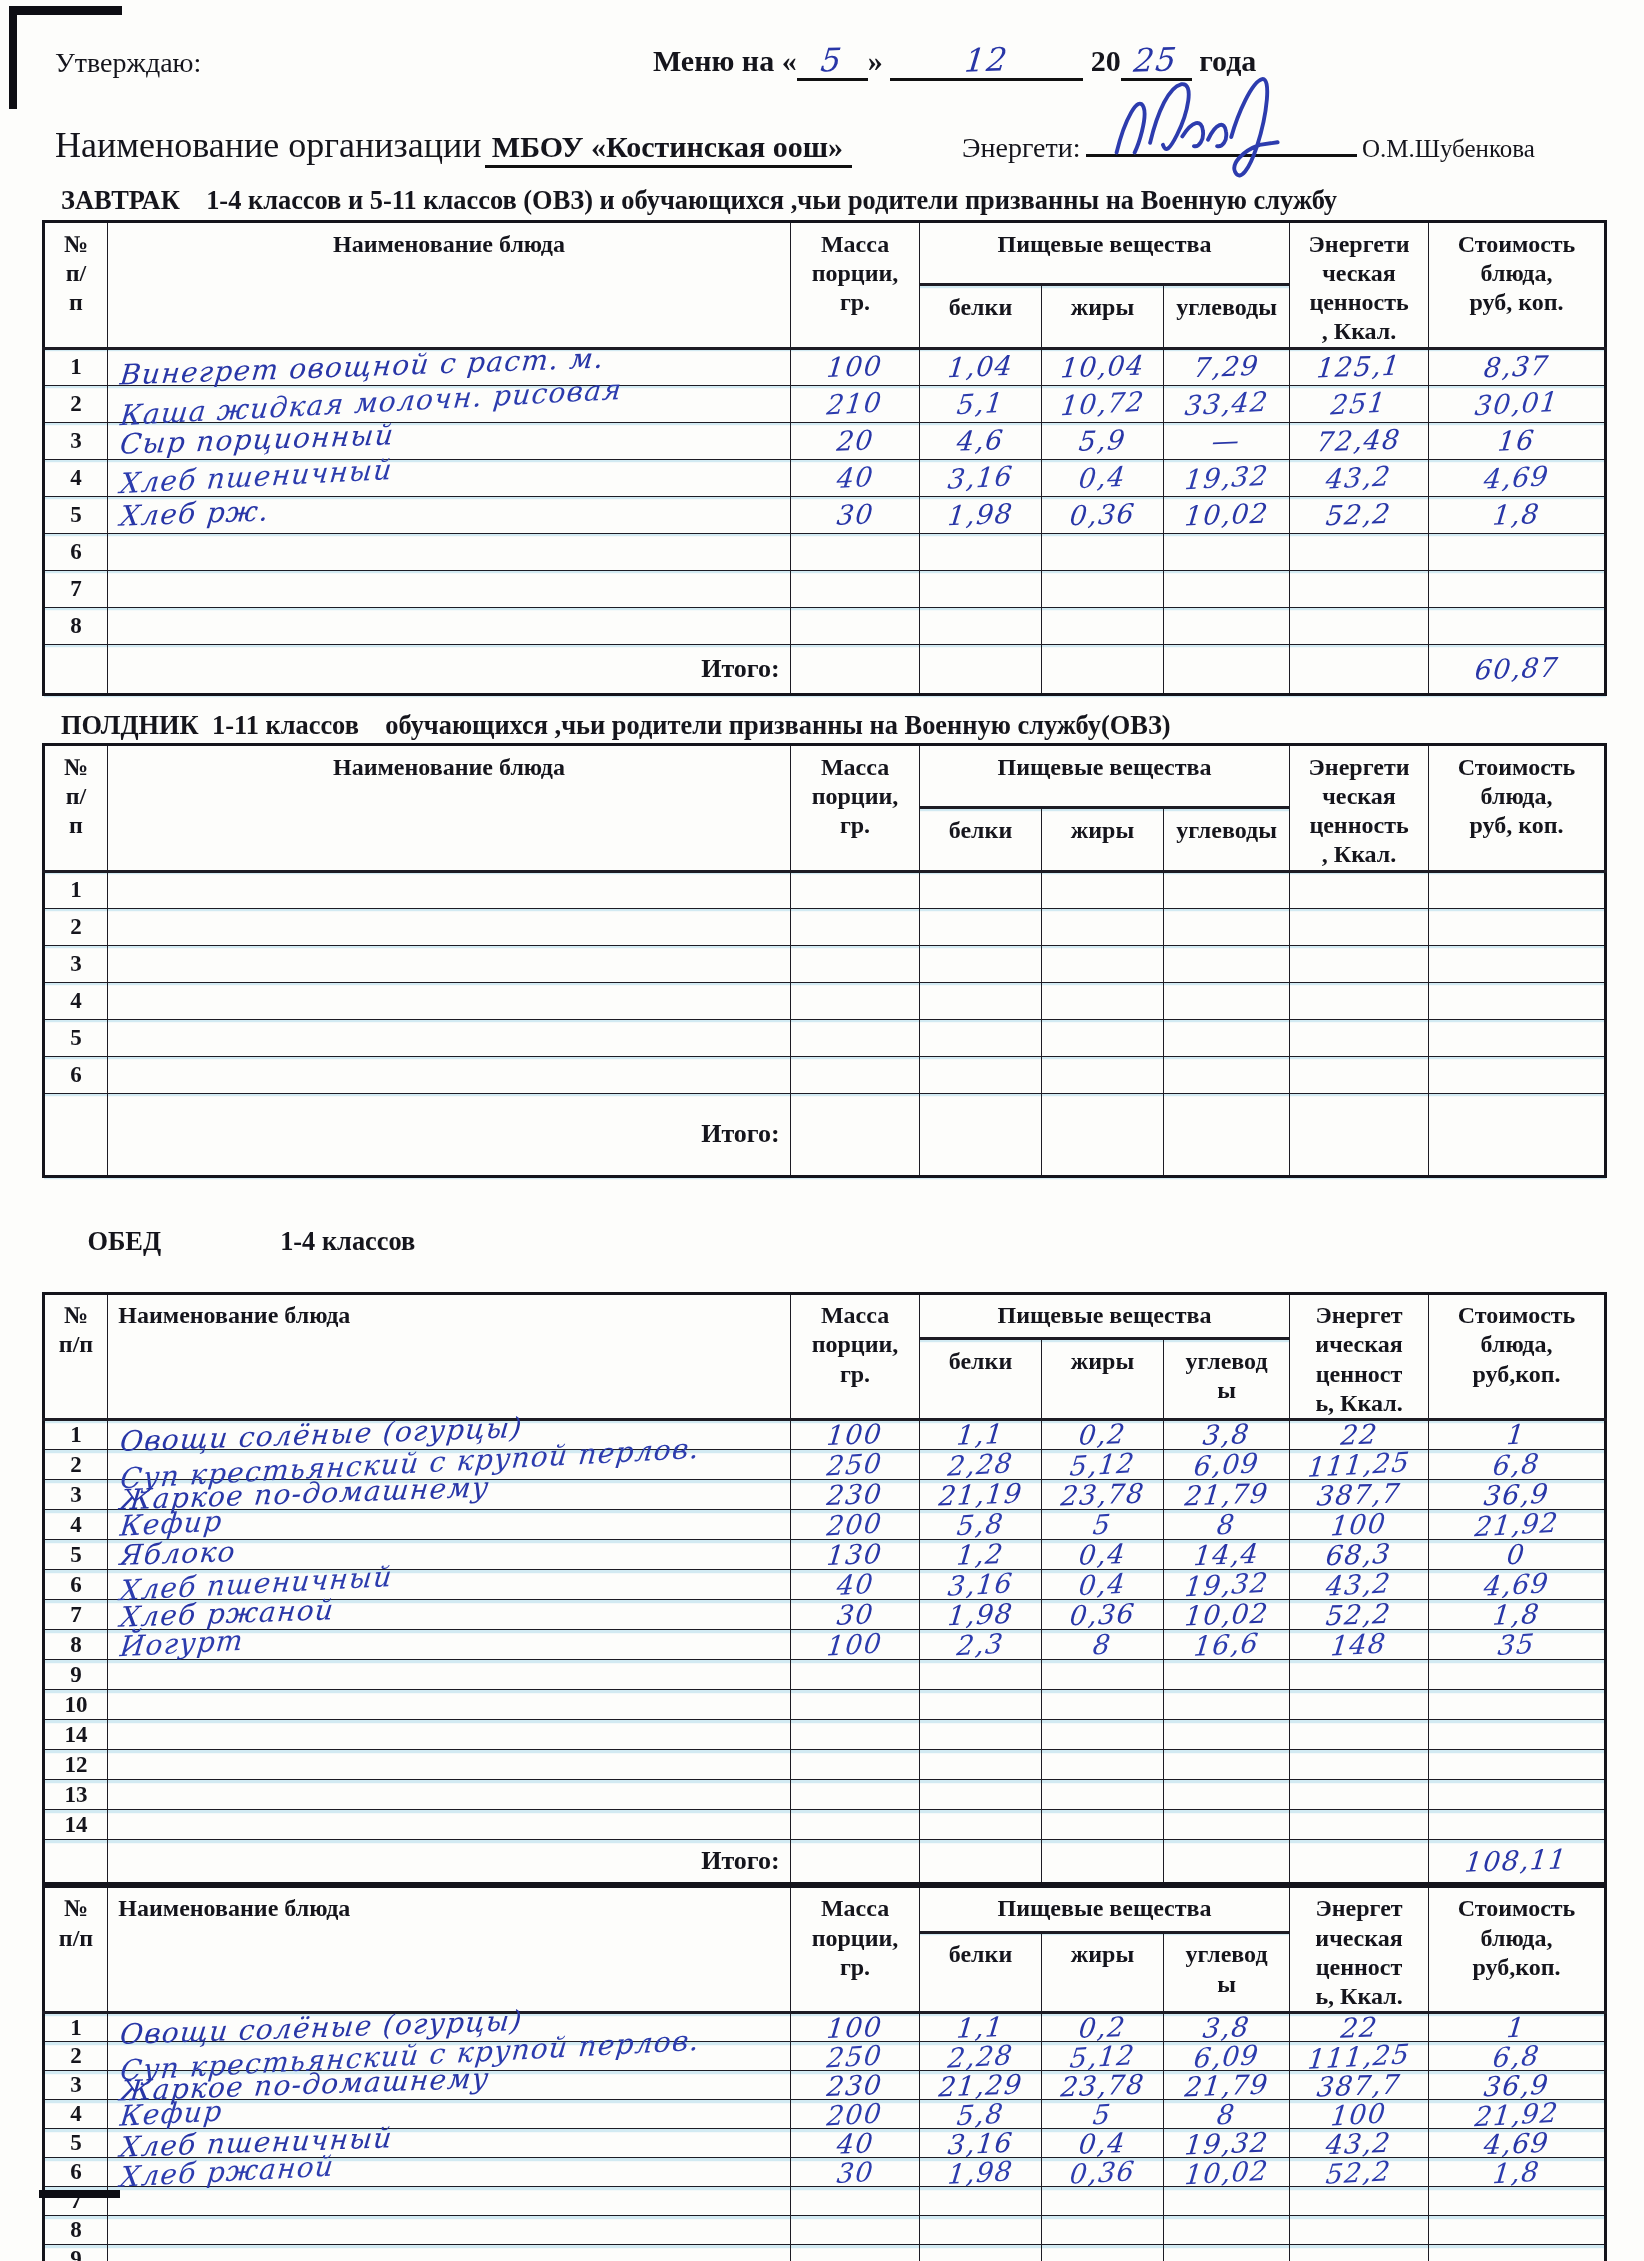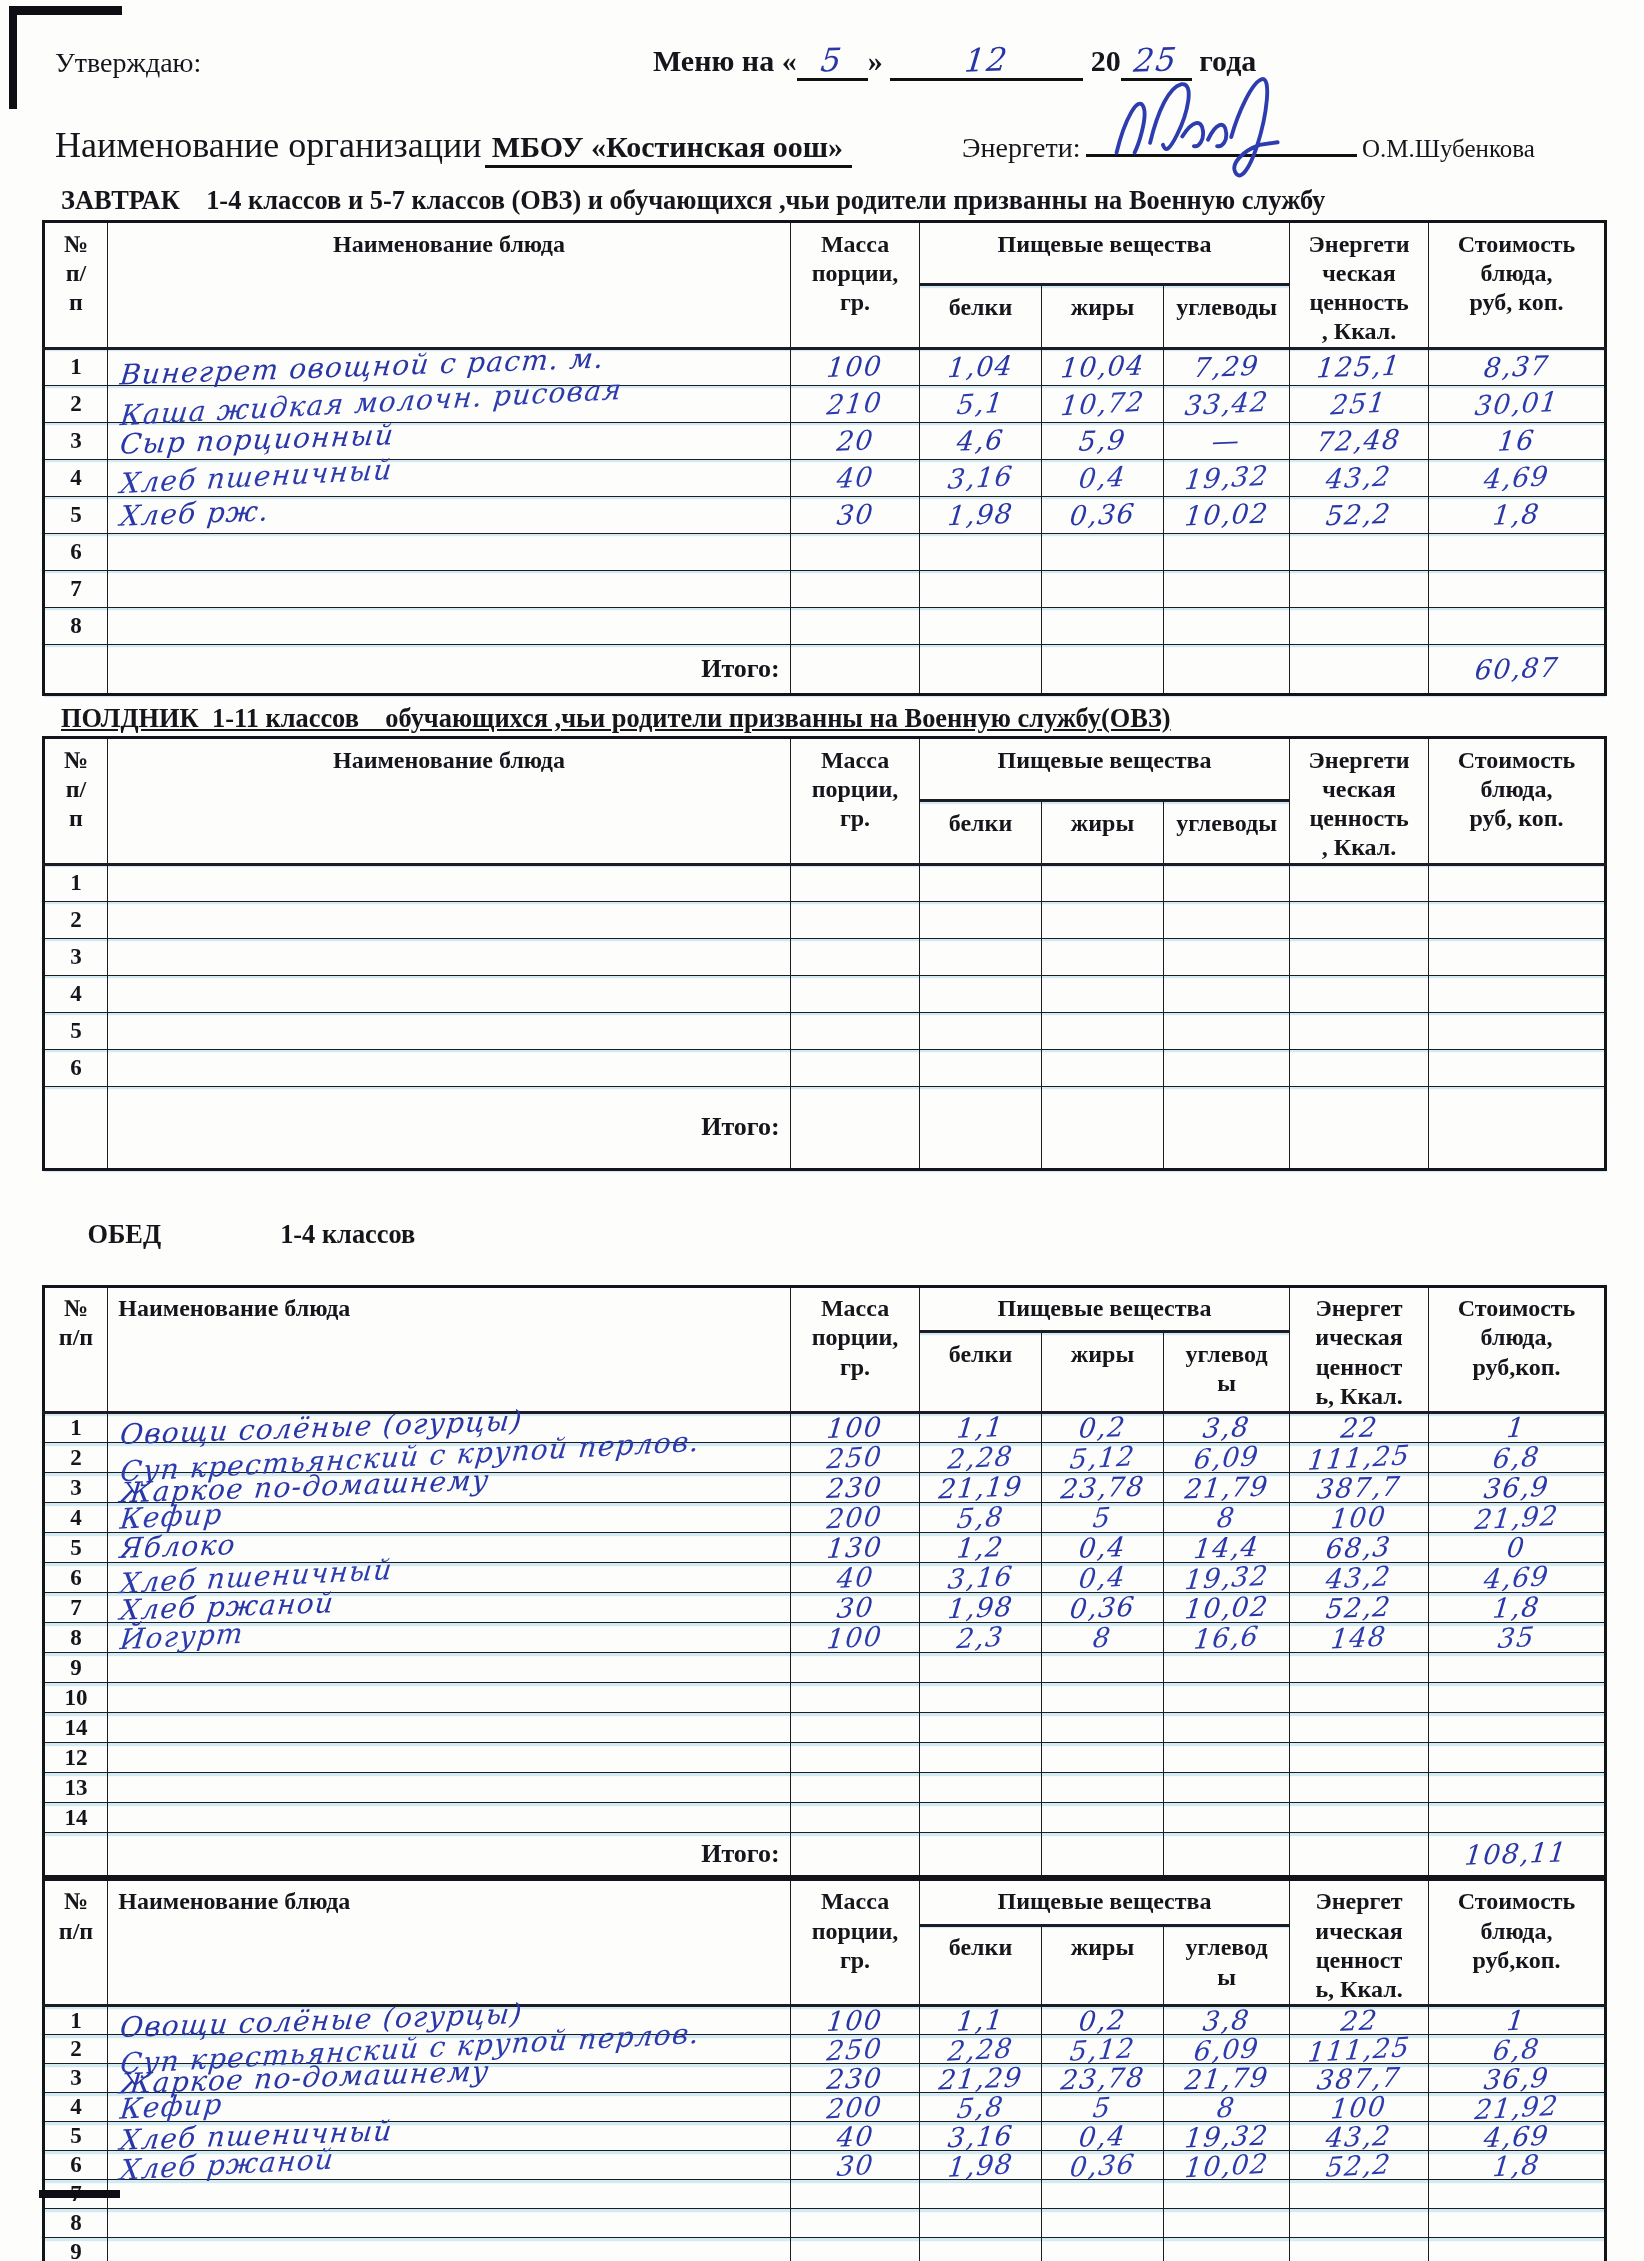--- a/index.html
+++ b/index.html
@@ -32,21 +32,21 @@
 
   
   .ink{display:inline-block;color:#2836a7;font-style:italic;font-weight:500;
        letter-spacing:1.3px;transform:rotate(-2deg) skewX(-8deg);line-height:.95;
        font-family:"DejaVu Serif","Liberation Serif",serif;}
   tr:nth-child(even) .ink{transform:rotate(-3deg) skewX(-9deg);color:#2c3cae;}
   .ink-big{font-size:32px;}
 
   
   .tbl-title{margin:17px 39px 3.9px 61px;font-size:26.4px;font-weight:bold;white-space:pre-wrap;}
-  .tbl-title.tight{margin-top:7px;margin-bottom:2.6px;text-decoration:underline;}
+  .tbl-title.tight{margin-top:14px;margin-bottom:2.6px;}
   .lunch-title .gap{display:inline-block;width:119px;}
 
   
   table.mtable{table-layout:fixed;border-collapse:collapse;margin-left:42px;width:1563px;
     border:3.9px solid #14141b;}
   .mtable th,.mtable td{border:1.9px solid #1d1c24;box-shadow:0 3.2px 0 rgba(130,198,226,.35);
     padding:0 5.2px;box-sizing:border-box;overflow:visible;}
   .mtable thead th{font-size:24px;font-weight:bold;vertical-align:top;padding-top:6.4px;
     line-height:1.22;border-bottom-width:3.2px;}
   .mtable thead tr.sub th{border-top-width:2.6px;}
@@ -95,21 +95,21 @@
       <span class="dir-label">Энергети:</span>
       <span class="sig-line">
         <svg width="219" height="110" viewBox="0 0 340 170">
           <path d="M18 120 C 30 70, 52 28, 60 50 C 66 66, 52 108, 46 120 M 70 105 C 82 55, 100 18, 118 14 C 140 10, 128 60, 112 92 C 100 116, 94 120, 90 108 M 120 95 C 136 70, 150 68, 152 86 C 154 100, 146 112, 138 110 M 160 100 C 172 74, 186 70, 188 88 C 190 102, 182 112, 174 110 M 196 96 C 206 60, 228 10, 244 6 C 258 3, 252 60, 236 110 C 224 146, 210 166, 202 150 C 196 138, 212 118, 240 108 L 268 104" fill="none" stroke="#2d3cae" stroke-width="6" stroke-linecap="round"></path>
         </svg>
       </span>
       <span class="dir-name">О.М.Шубенкова</span>
     </div>
   </div>
 
-  <div class="tbl-title">ЗАВТРАК    1-4 классов и 5-7 классов (ОВЗ) и обучающихся ,чьи родители призванны на Военную службу</div>
+  <div class="tbl-title">ЗАВТРАК    1-4 классов и 5-11 классов (ОВЗ) и обучающихся ,чьи родители призванны на Военную службу</div>
   <table class="mtable t1">
     <colgroup>
         <col class="col-num">
         <col class="col-name">
         <col class="col-mass">
         <col class="col-prot">
         <col class="col-fat">
         <col class="col-carb">
         <col class="col-kcal">
         <col class="col-cost">

